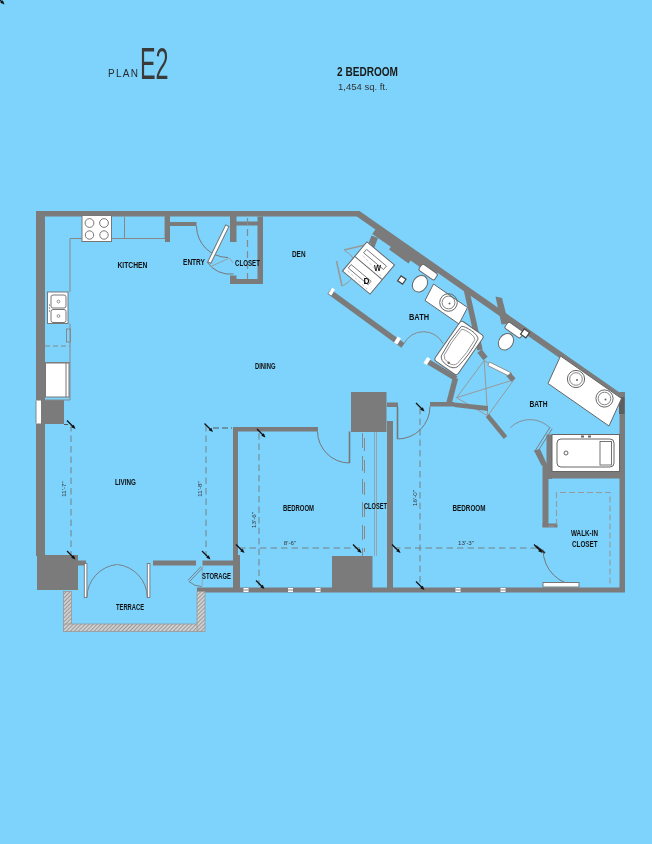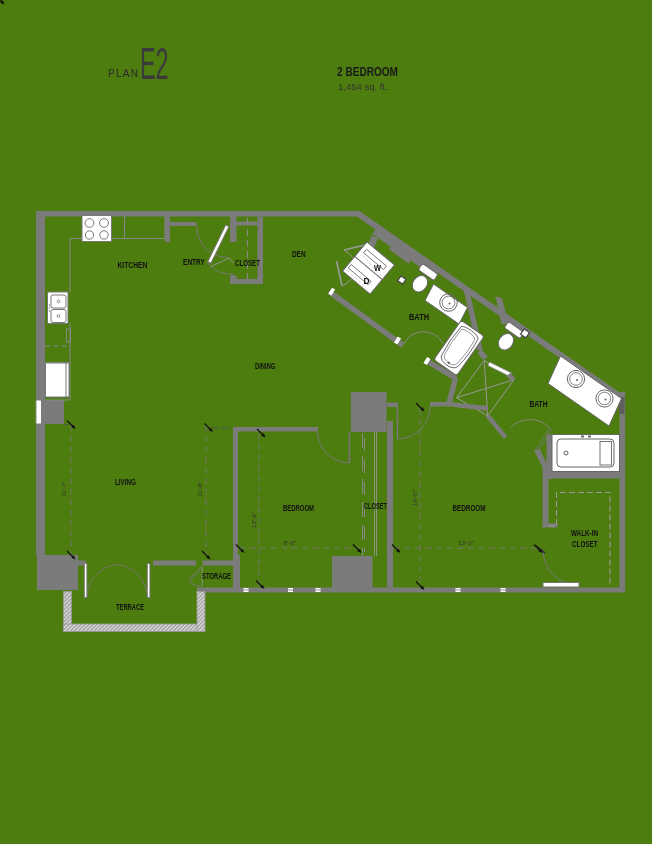--- a/index.html
+++ b/index.html
@@ -1,16 +1,16 @@
 <!DOCTYPE html>
 <html><head>
 <meta charset="utf-8">
 <style>
   html,body{margin:0;padding:0;background:#ffffff;}
-  .page{position:relative;width:652px;height:844px;background:#4d7c0f;font-family:"Liberation Sans",sans-serif;}
+  .page{position:relative;width:652px;height:844px;background:#7dd3fc;font-family:"Liberation Sans",sans-serif;}
   svg{position:absolute;top:0;left:0;}
   text{font-family:"Liberation Sans",sans-serif;}
   .lbl{font-weight:bold;font-size:9.4px;fill:#111;}
   .dim{font-size:6.2px;fill:#333;}
 </style>
 </head>
 <body>
 <div class="page">
 <svg width="652" height="844" viewBox="0 0 652 844">
 <defs>

